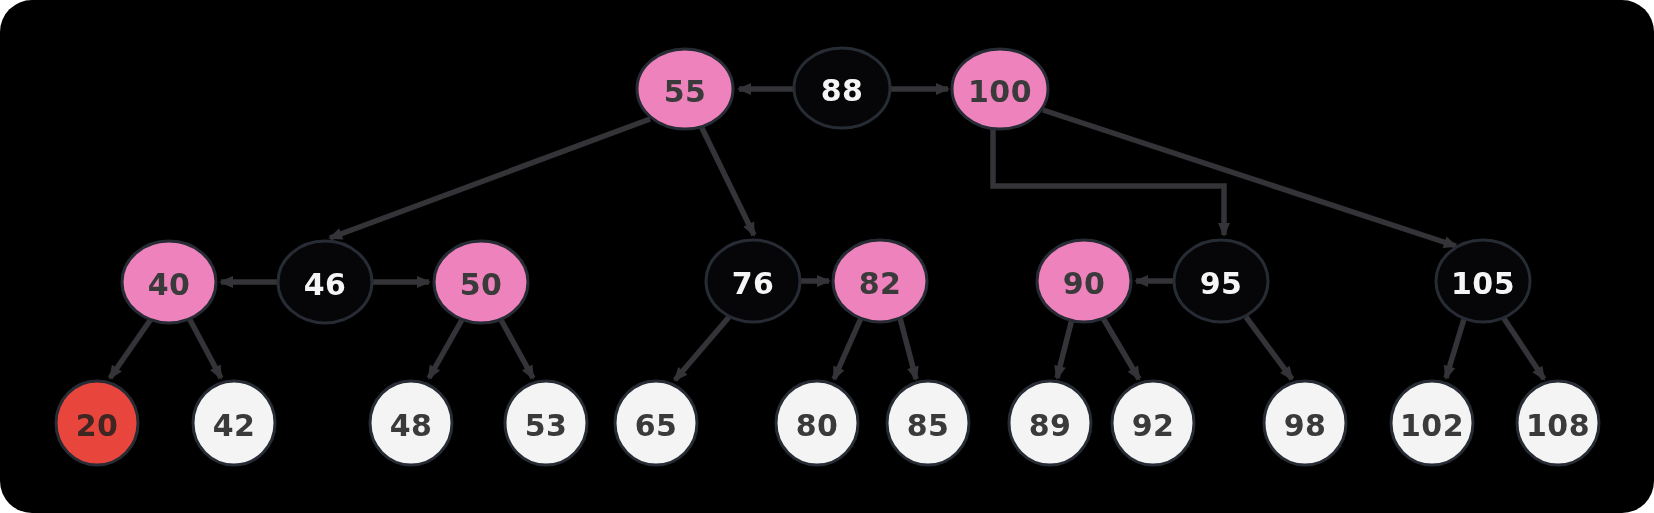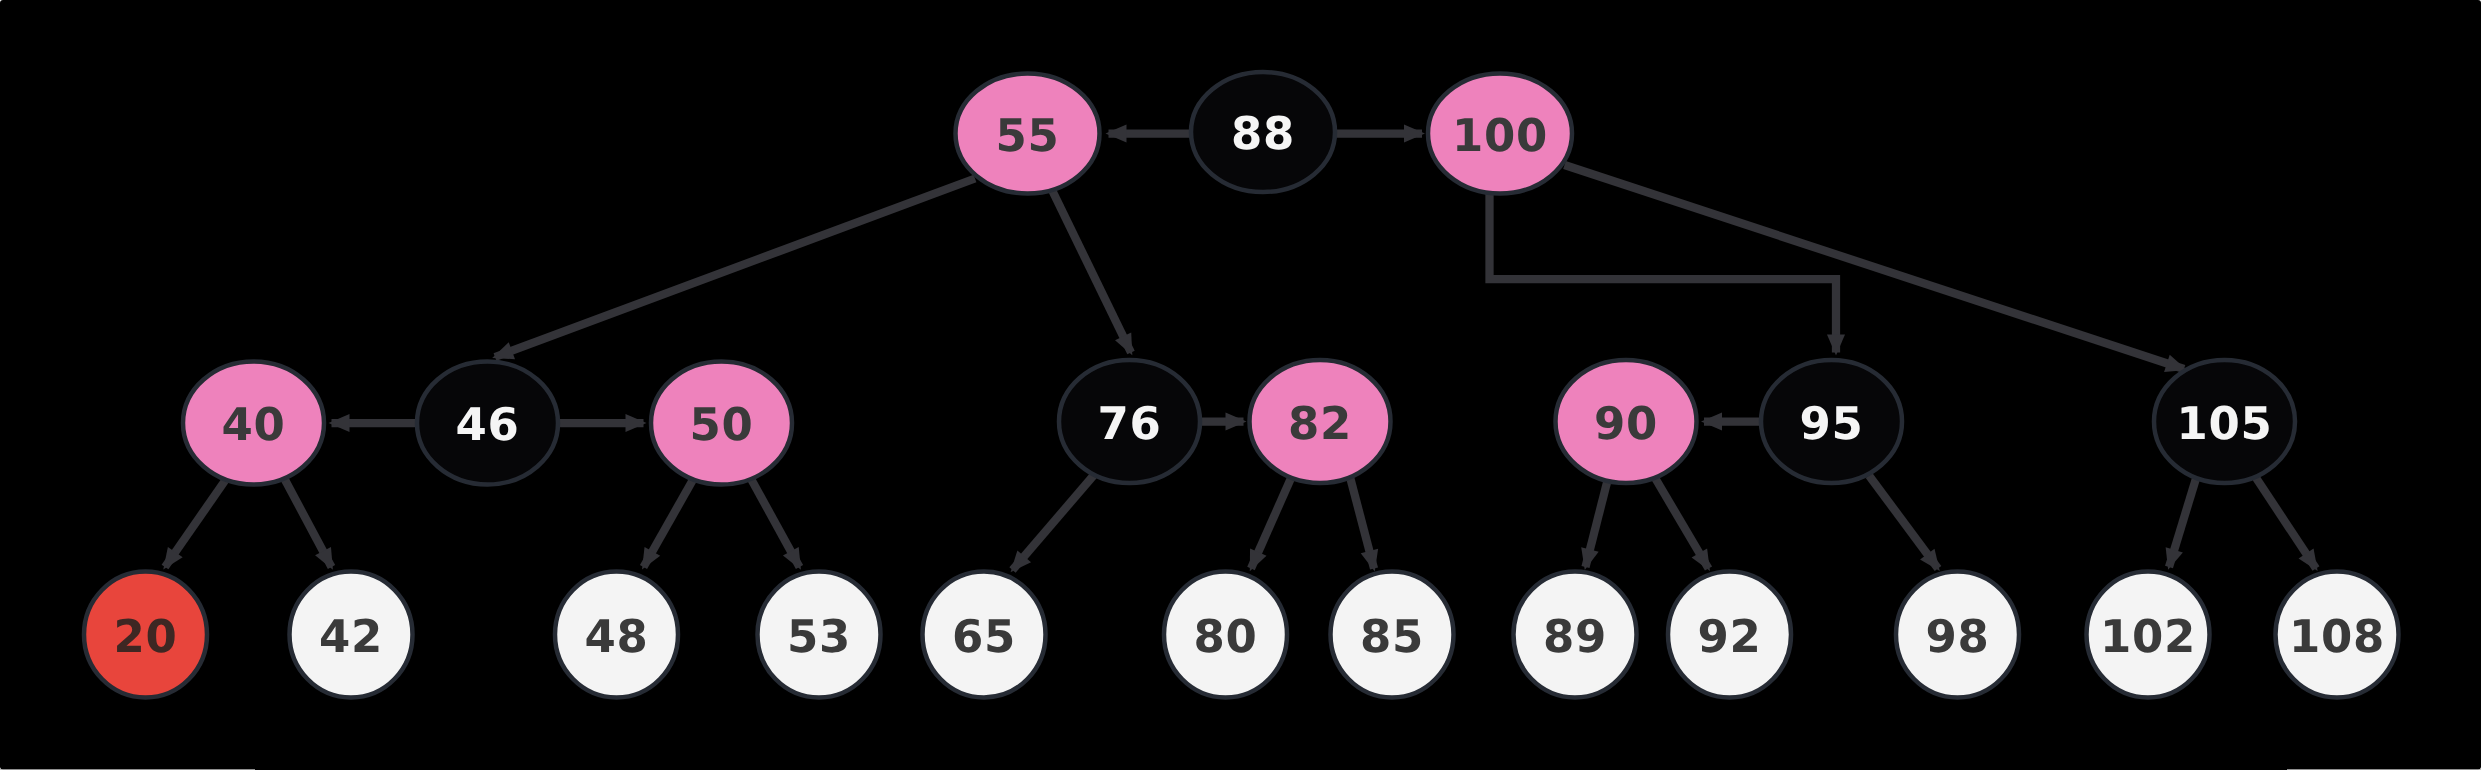--- a/index.html
+++ b/index.html
@@ -9,21 +9,21 @@
     width: 1654px;
     height: 513px;
     overflow: hidden;
     font-family: "DejaVu Sans", "Liberation Sans", sans-serif;
   }
   .stage {
     position: relative;
     width: 1654px;
     height: 513px;
     background: #000000;
-    border-radius: 2px;
+    border-radius: 32px;
     overflow: hidden;
   }
   svg { display: block; }
   .node-label {
     font-family: "DejaVu Sans", "Liberation Sans", sans-serif;
     font-size: 30px;
     font-weight: bold;
     letter-spacing: 0.5px;
     user-select: none;
   }

